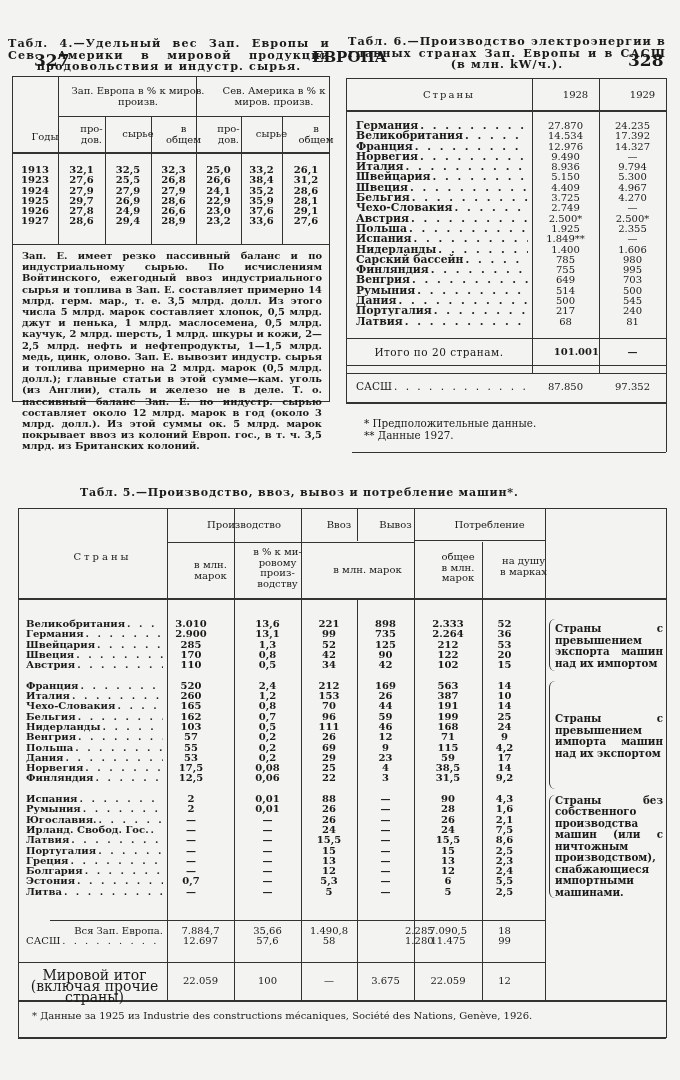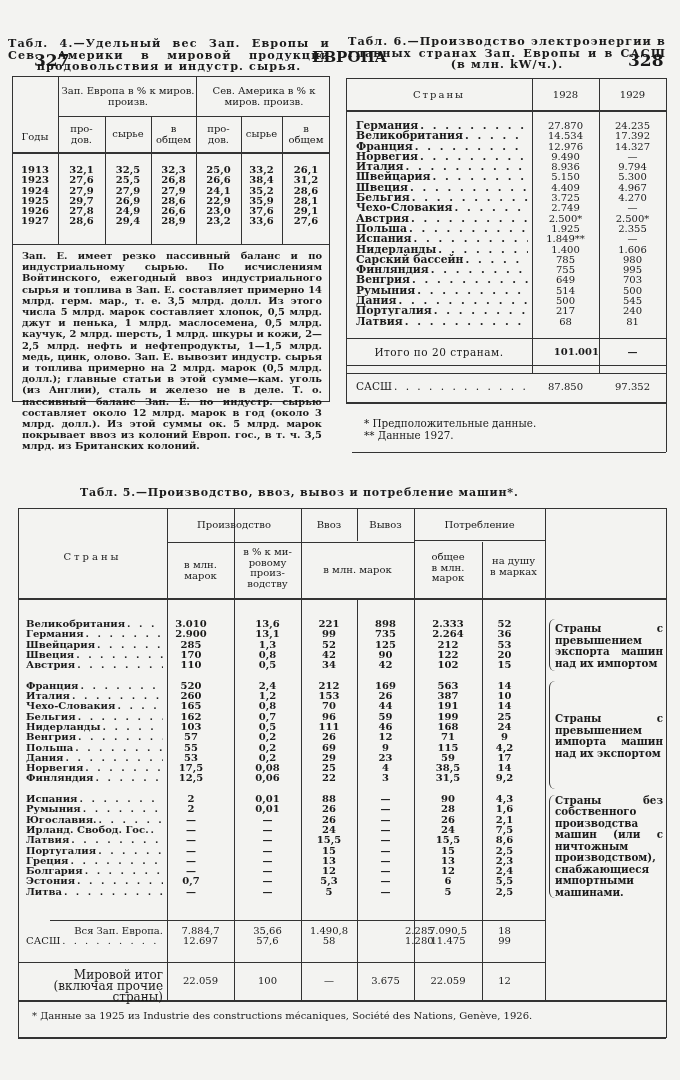--- a/index.html
+++ b/index.html
@@ -5,21 +5,21 @@
   * { box-sizing: border-box; margin: 0; padding: 0; }
   html, body { width: 680px; height: 1080px; background: #f3f3f1; }
   body { position: relative; font-family: "DejaVu Serif", serif; color: #1a1a1a; overflow: hidden; }
   .abs { position: absolute; }
   .pg { font-size: 17px; font-weight: bold; margin-top: 40px; }
   .title { font-size: 11.2px; line-height: 11.5px; font-weight: bold; letter-spacing: 1.1px; text-align: justify; text-align-last: center; }
   .box { border: 1px solid #333; }
   .hl { position: absolute; height: 1px; background: #333; }
   .hl2 { position: absolute; height: 2px; background: #333; }
   .vl { position: absolute; width: 1px; background: #333; }
-  .hdr { position: absolute; font-size: 10px; line-height: 10.5px; text-align: center; }
+  .hdr { position: absolute; font-size: 10px; line-height: 10.5px; text-align: center; margin-left: 10px; }
   .col { position: absolute; font-size: 10px; line-height: 10.3px; font-weight: bold; white-space: pre; }
   .col.c { text-align: center; }
   .names div, .col div { height: 10.3px; }
   .name { display: flex; }
   .name .t { white-space: nowrap; }
   .name .d { flex: 1; overflow: hidden; white-space: nowrap; letter-spacing: 2.5px; margin-left: 2px; }
   .name .d::after { content: ". . . . . . . . . . . . . . . . . . . . . . . . . . . . . . . . . ."; }
   .para { font-size: 9.9px; line-height: 11.2px; text-align: justify; font-weight: bold; }
   .brace { position: absolute; border-left: 1.5px solid #333; border-radius: 6px 0 0 6px; }
   .note { font-size: 10.4px; line-height: 11px; }
@@ -160,21 +160,21 @@
     <div class="abs para" style="left: 555px; width: 108px; font-size: 10.3px; line-height: 11.5px; top: 713px;">Страны с превышением импорта машин над их экспортом</div>
     <div class="brace" style="left: 549px; top: 795px; width: 6px; height: 103px;"></div>
     <div class="abs para" style="left: 555px; width: 108px; font-size: 10.3px; line-height: 11.5px; top: 794.5px;">Страны без собственного производства машин (или с ничтожным производством), снабжающиеся импортными машинами.</div>
     <div class="col" style="left: 26px; top: 926px; width: 137px; font-weight: normal;"><div style="text-align: right;">Вся Зап. Европа.</div><div class="name"><span class="t">САСШ</span><span class="d"></span></div></div>
     <div class="col c" style="left: 167px; top: 926px; width: 67px; font-weight: normal;"><div>7.884,7</div><div>12.697</div></div>
     <div class="col c" style="left: 234px; top: 926px; width: 67px; font-weight: normal;"><div>35,66</div><div>57,6</div></div>
     <div class="col c" style="left: 301px; top: 926px; width: 56px; font-weight: normal;"><div>1.490,8</div><div>58</div></div>
     <div class="col c" style="left: 357px; top: 926px; width: 57px; font-weight: normal; padding-left: 48px;"><div>2.285</div><div>1.280</div></div>
     <div class="col c" style="left: 414px; top: 926px; width: 68px; font-weight: normal;"><div>7.090,5</div><div>11.475</div></div>
     <div class="col c" style="left: 482px; top: 926px; width: 45px; font-weight: normal;"><div>18</div><div>99</div></div>
-    <div class="abs" style="left: 26px; top: 970px; width: 137px; font-size: 12px; line-height: 11px; text-align: right;">Мировой итог (включая прочие страны)</div>
+    <div class="abs" style="left: 26px; top: 970px; width: 137px; font-size: 14px; line-height: 11px; text-align: center;">Мировой итог (включая прочие страны)</div>
     <div class="col c" style="left: 167px; top: 976px; width: 67px; font-weight: normal;"><div>22.059</div></div>
     <div class="col c" style="left: 234px; top: 976px; width: 67px; font-weight: normal;"><div>100</div></div>
     <div class="col c" style="left: 301px; top: 976px; width: 56px; font-weight: normal;"><div>—</div></div>
     <div class="col c" style="left: 357px; top: 976px; width: 57px; font-weight: normal;"><div>3.675</div></div>
     <div class="col c" style="left: 414px; top: 976px; width: 68px; font-weight: normal;"><div>22.059</div></div>
     <div class="col c" style="left: 482px; top: 976px; width: 45px; font-weight: normal;"><div>12</div></div>
   </div>
 
 <div class="abs" style="left:32px;top:1010px;font-size:10px;">* Данные за 1925 из Industrie des constructions mécaniques, Société des Nations, Genève, 1926.</div>
 

